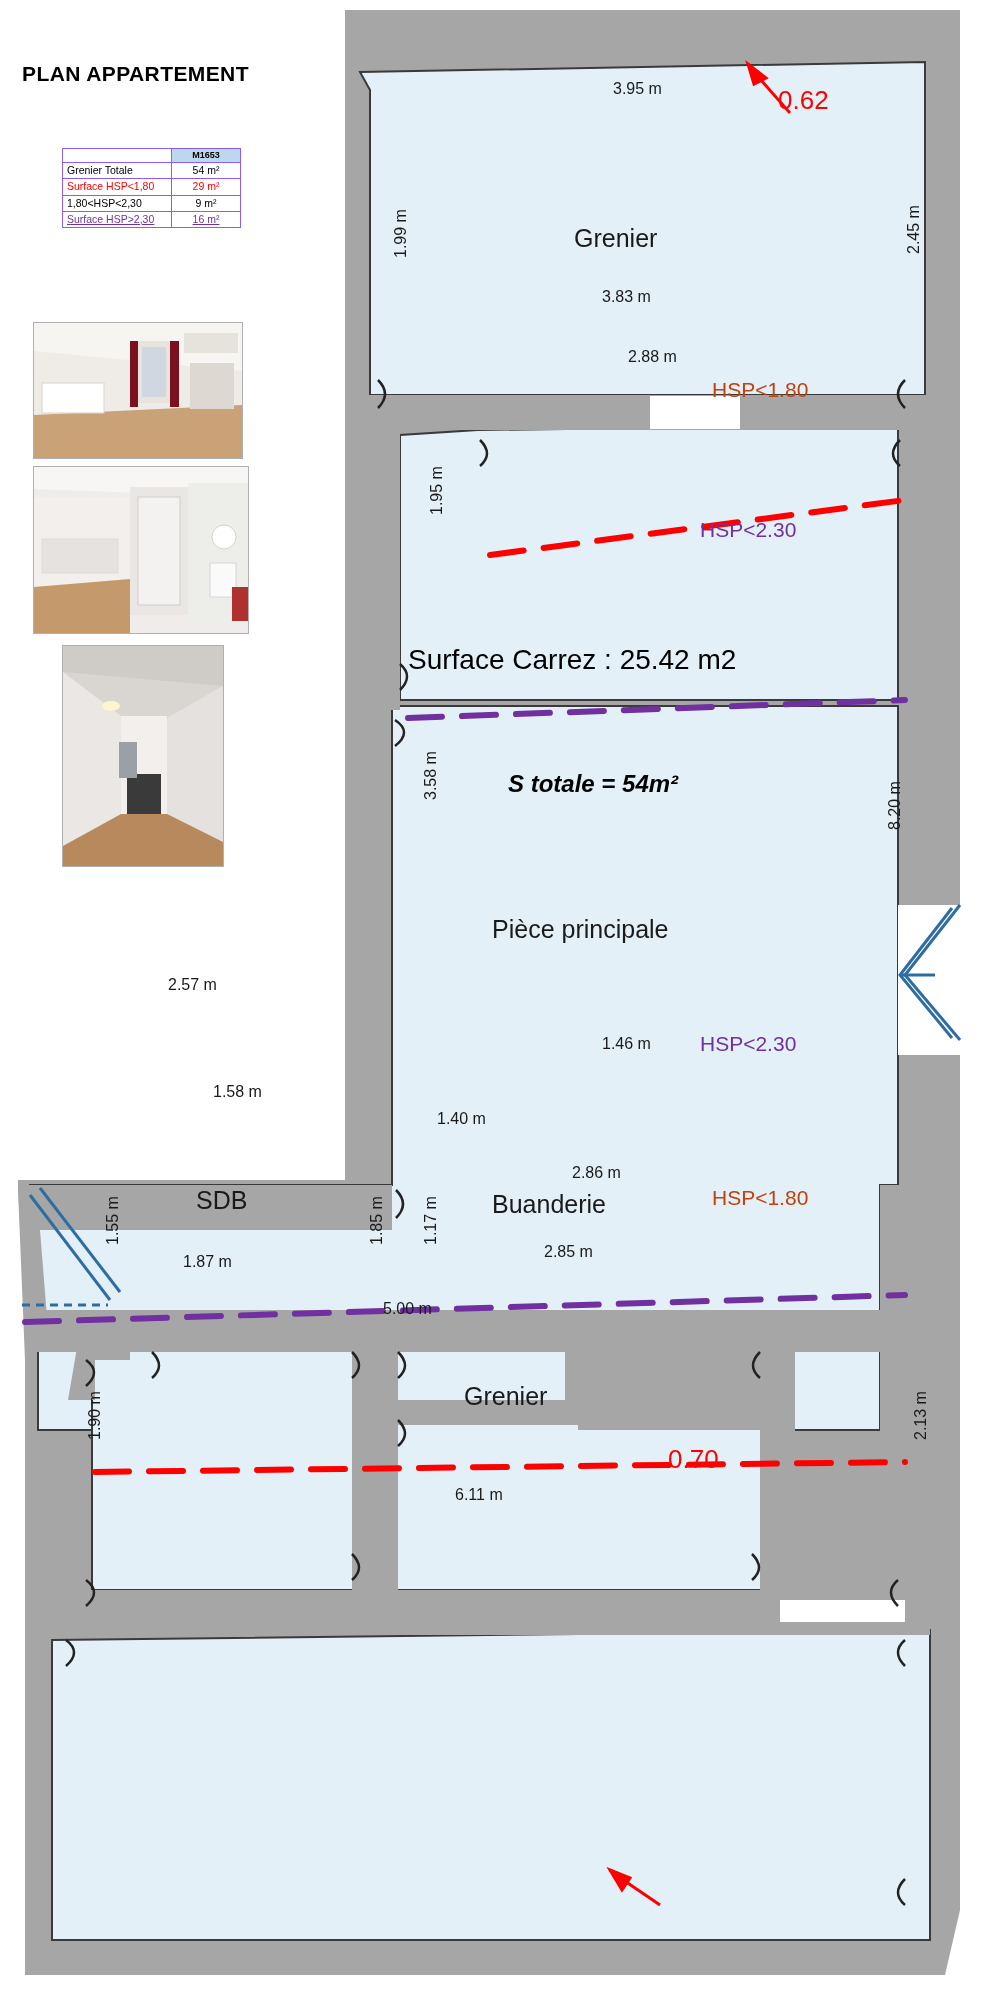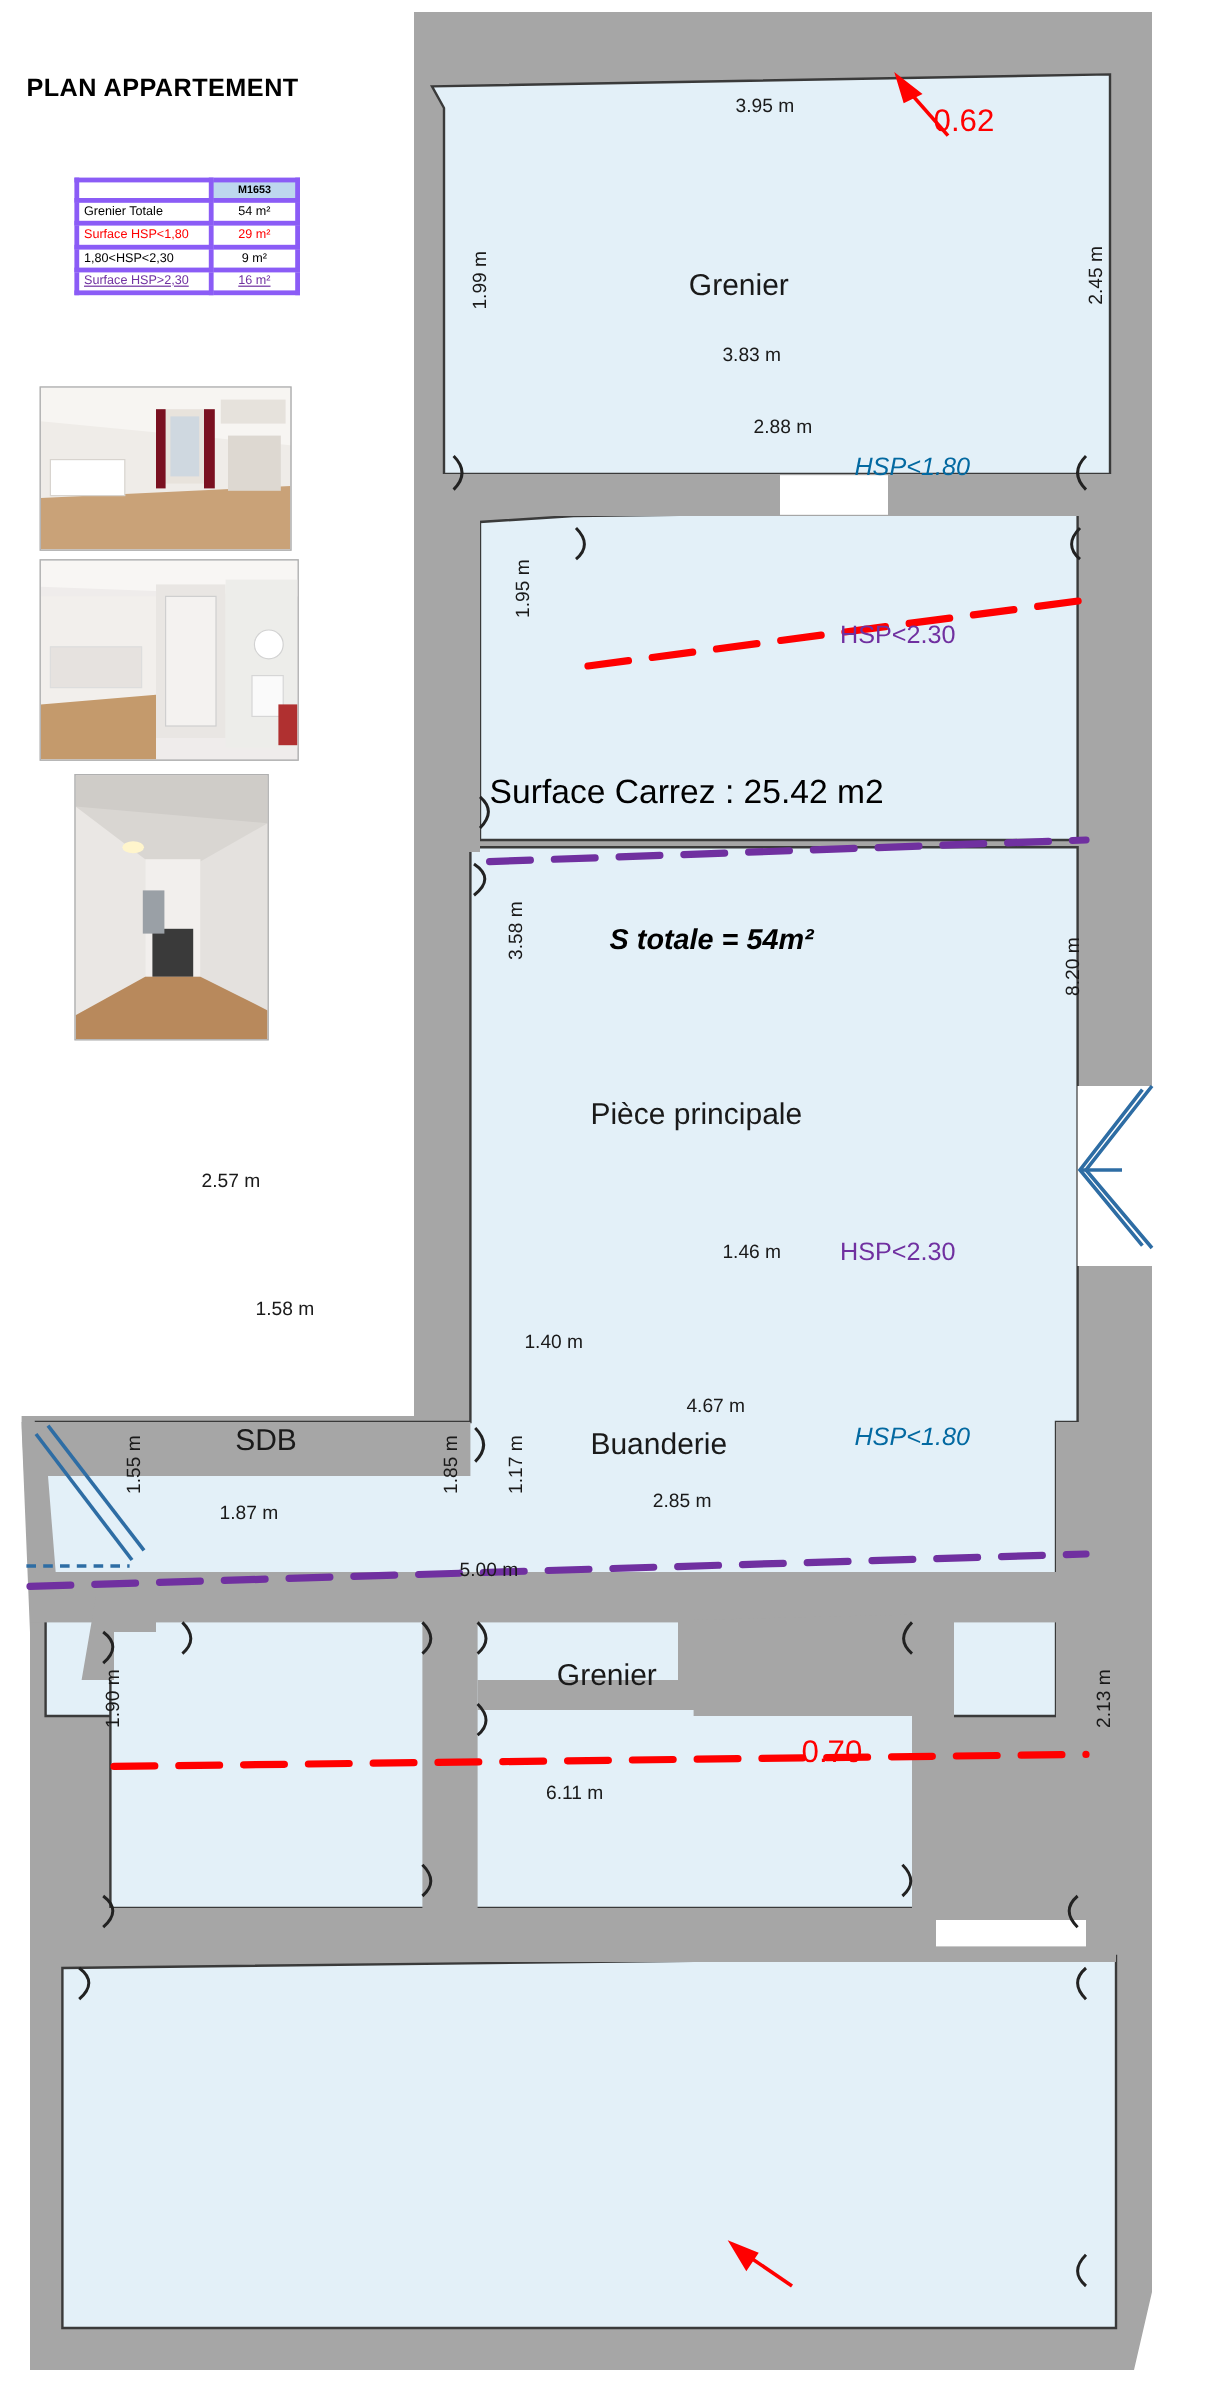--- a/index.html
+++ b/index.html
@@ -6,39 +6,39 @@
   body{width:1007px;height:2000px;position:relative;font-family:"Liberation Sans",sans-serif;overflow:hidden;}
   #plan{position:absolute;left:0;top:0;width:1007px;height:2000px;}
 
   .abs{position:absolute;}
 
   
   .title{left:22px;top:62px;font-size:21px;font-weight:bold;letter-spacing:.4px;color:#000;}
 
   
   .legend{left:62px;top:148px;border-collapse:collapse;font-size:10.5px;background:#fff;}
-  .legend td,.legend th{border:4px solid #8b5cf6;padding:1px 4px;line-height:1.25;}
+  .legend td,.legend th{border:1px solid #8b5cf6;padding:1px 4px;line-height:1.25;}
   .legend .hdr{background:#bdd7ee;text-align:center;font-size:9px;font-weight:bold;width:60px;}
   .legend .lbl{width:100px;}
   .legend .val{text-align:center;width:60px;}
   .c-black{color:#000;}
   .c-red{color:#ff0000;}
   .c-purple{color:#7030a0;text-decoration:underline;}
 
   
   .photo{border:1px solid #b0b0b0;background:#cfcfcf;overflow:hidden;}
   .ph1{left:33px;top:322px;width:208px;height:135px;}
   .ph2{left:33px;top:466px;width:214px;height:166px;}
   .ph3{left:62px;top:645px;width:160px;height:220px;}
 
   
   .room{font-size:25px;color:#1a1a1a;}
   .dim{font-size:16px;color:#1a1a1a;}
   .dim.vert{transform:rotate(-90deg);transform-origin:left top;white-space:nowrap;}
-  .hsp180{color:#0369a1;font-size:21px;font-style:italic;}
+  .hsp180{color:#c2410c;font-size:21px;}
   .hsp230{color:#7030a0;font-size:21px;}
   .slope{color:#ff0000;font-size:26px;}
   .carrez{font-size:28px;font-weight:normal;color:#000;}
   .stot{font-size:24px;font-weight:bold;font-style:italic;color:#000;}
 </style>
 </head>
 <body>
 
 <svg id="plan" viewBox="0 0 1007 2000" xmlns="http://www.w3.org/2000/svg">
   <defs>
@@ -235,21 +235,21 @@
 <div class="abs stot" style="left:508px;top:770px;">S totale = 54m²</div>
 <div class="abs room" style="left:492px;top:915px;">Pièce principale</div>
 <div class="abs dim vert" style="left:422px;top:800px;">3.58 m</div>
 <div class="abs dim vert" style="left:886px;top:830px;">8.20 m</div>
 <div class="abs dim" style="left:168px;top:976px;">2.57 m</div>
 
 <div class="abs hsp230" style="left:700px;top:1032px;">HSP&lt;2.30</div>
 <div class="abs dim" style="left:602px;top:1035px;">1.46 m</div>
 <div class="abs dim" style="left:213px;top:1083px;">1.58 m</div>
 <div class="abs dim" style="left:437px;top:1110px;">1.40 m</div>
-<div class="abs dim" style="left:572px;top:1164px;">4.67 m</div>
+<div class="abs dim" style="left:572px;top:1164px;">2.86 m</div>
 <div class="abs hsp180" style="left:712px;top:1186px;">HSP&lt;1.80</div>
 
 <div class="abs room" style="left:196px;top:1186px;">SDB</div>
 <div class="abs room" style="left:492px;top:1190px;">Buanderie</div>
 <div class="abs dim vert" style="left:104px;top:1245px;">1.55 m</div>
 <div class="abs dim vert" style="left:368px;top:1245px;">1.85 m</div>
 <div class="abs dim vert" style="left:422px;top:1245px;">1.17 m</div>
 <div class="abs dim" style="left:183px;top:1253px;">1.87 m</div>
 <div class="abs dim" style="left:544px;top:1243px;">2.85 m</div>
 <div class="abs dim" style="left:383px;top:1300px;">5.00 m</div>

